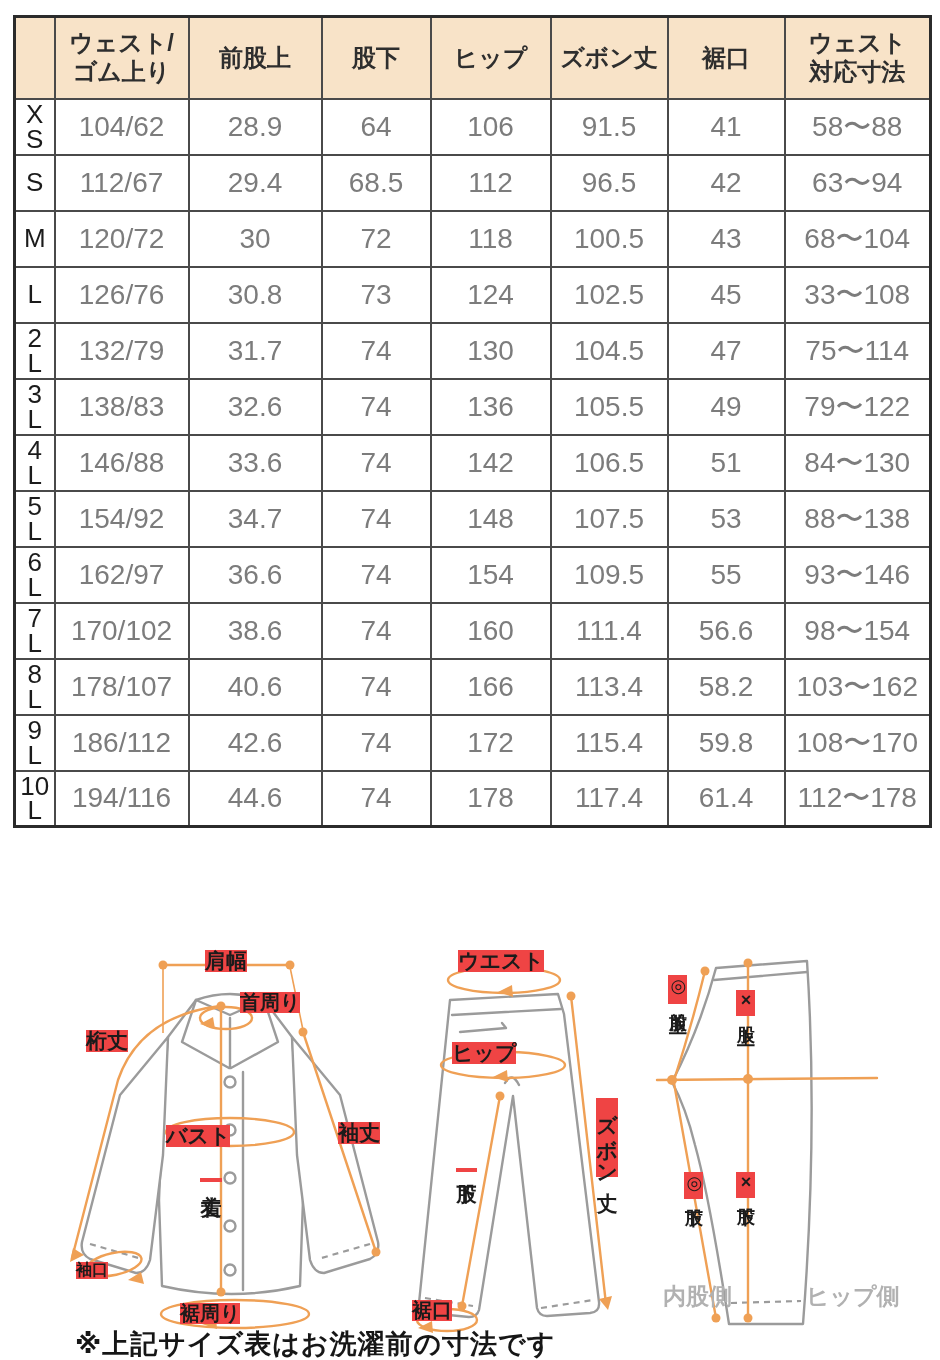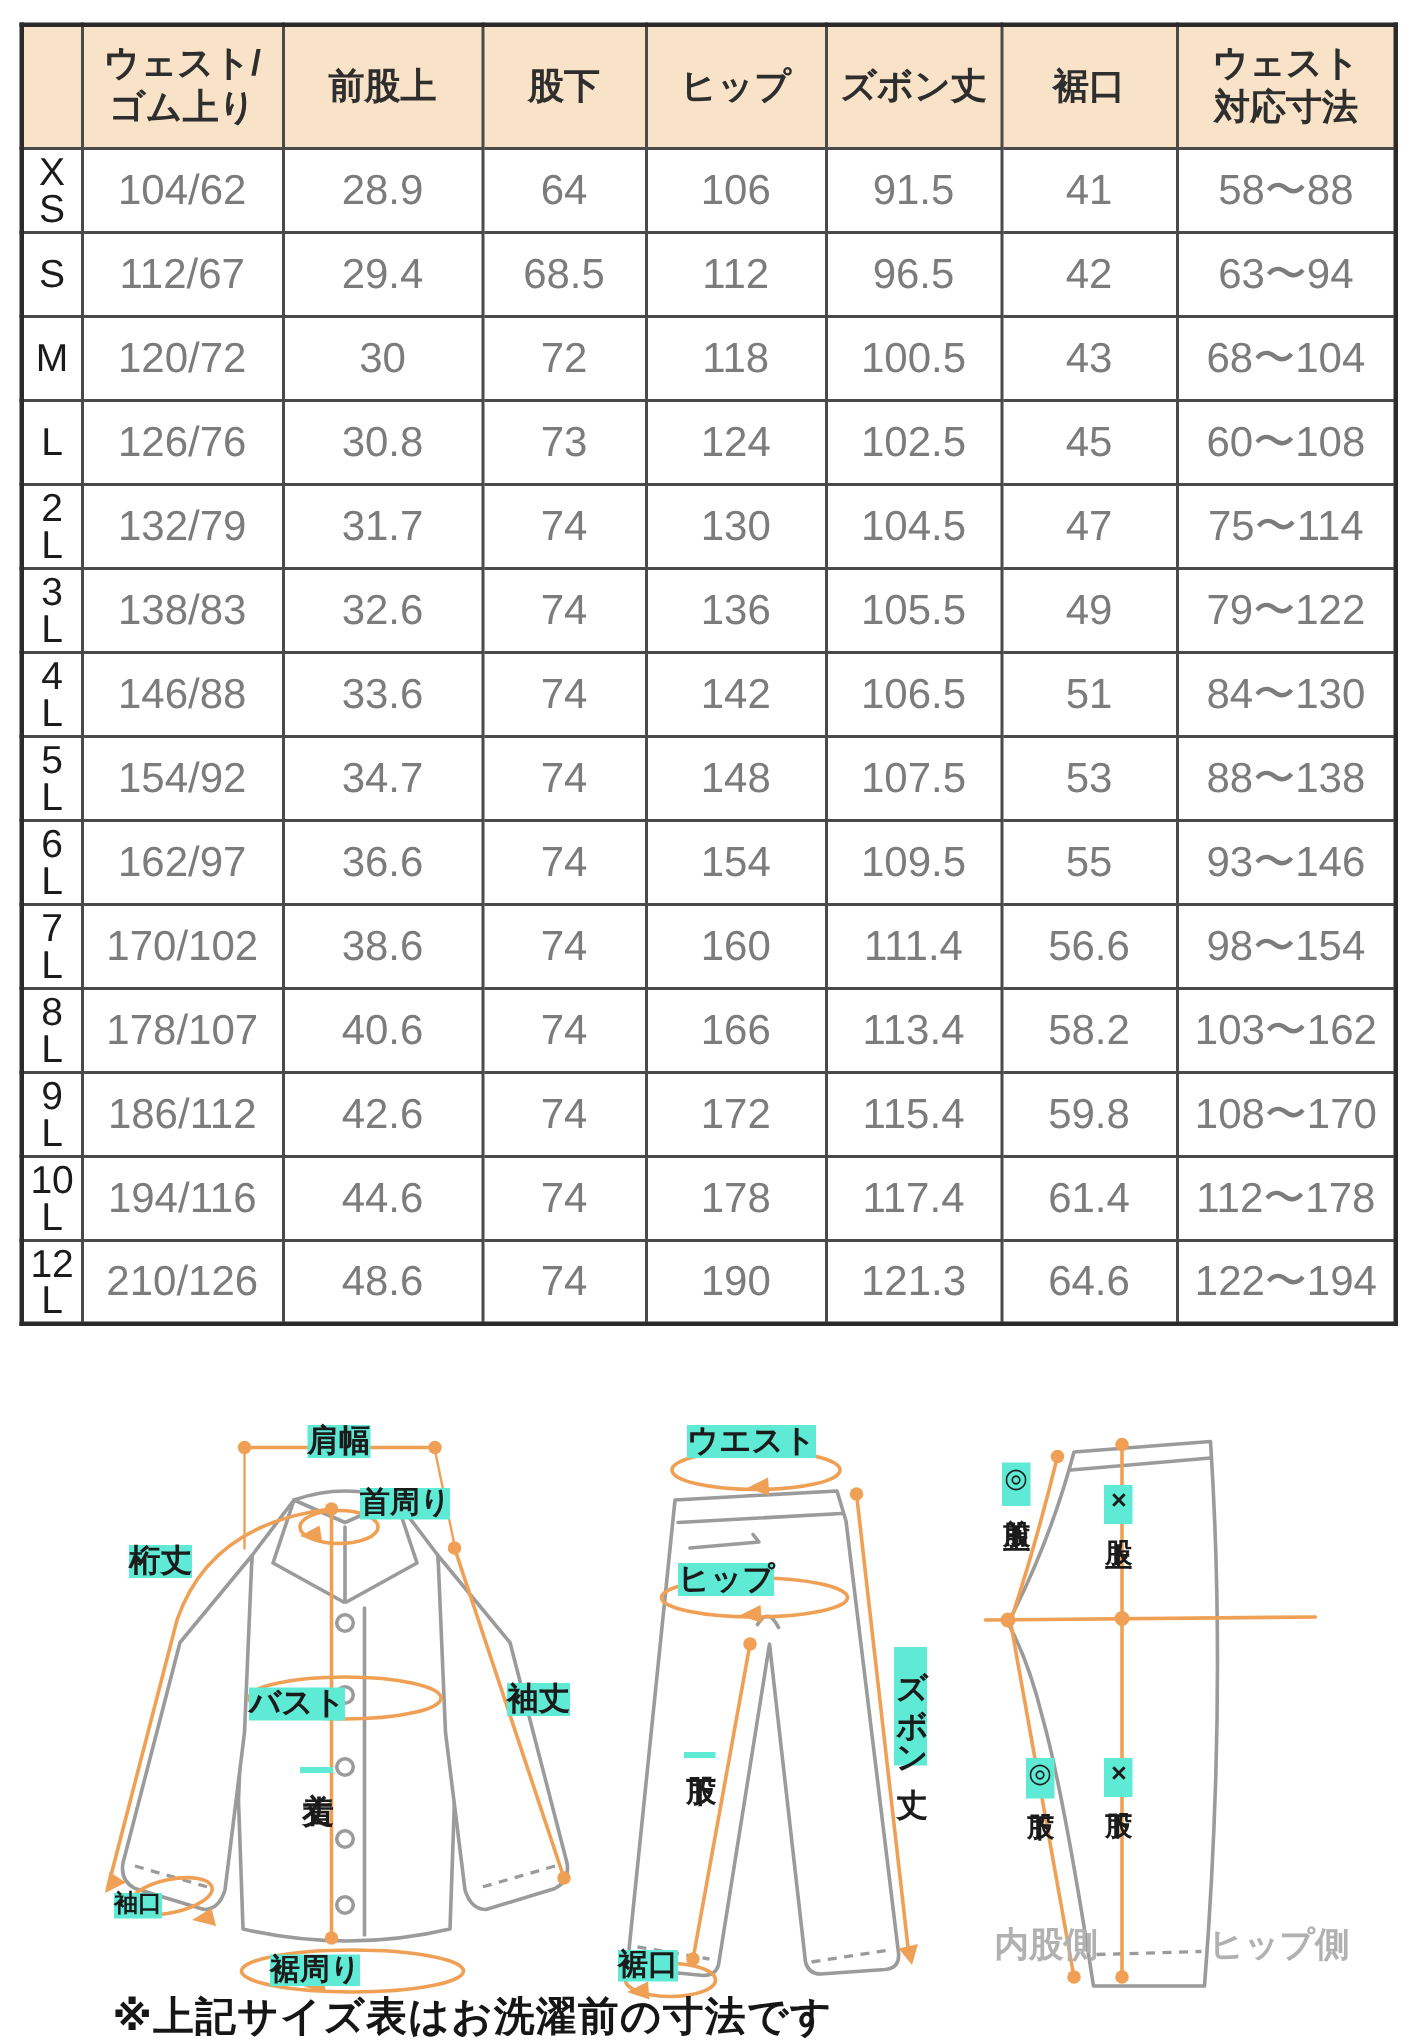--- a/index.html
+++ b/index.html
@@ -43,21 +43,21 @@
   .g{stroke:var(--outline);stroke-width:2.4;fill:none;stroke-linejoin:round;stroke-linecap:round;}
   .gf{stroke:var(--outline);stroke-width:2.4;fill:#fff;stroke-linejoin:round;}
   .gd{stroke:var(--outline);stroke-width:2.2;fill:none;stroke-dasharray:6 5;}
   .o{stroke:var(--accent);stroke-width:2.4;fill:none;stroke-linecap:round;}
   .ot{stroke:var(--accent);stroke-width:1.6;fill:none;}
   .dot{fill:var(--accent);stroke:none;}
   .arr{fill:var(--accent);stroke:none;}
 
   .dlabel{
     position:absolute;color:var(--label);font-weight:700;
-    background:#5eead4;line-height:1.05;white-space:nowrap;z-index:3;
+    background:#ef4444;line-height:1.05;white-space:nowrap;z-index:3;
   }
   .vert{writing-mode:vertical-rl;text-orientation:upright;letter-spacing:2px;}
   .muted{color:var(--muted);background:transparent;}
 
   .note{
     position:absolute;left:75px;top:1326px;font-size:27px;font-weight:700;
     color:#161616;letter-spacing:1px;z-index:3;
   }
 </style>
 </head>
@@ -121,21 +121,21 @@
         <td>68〜104</td>
       </tr>
       <tr>
         <th class="size-cell">L</th>
         <td>126/76</td>
         <td>30.8</td>
         <td>73</td>
         <td>124</td>
         <td>102.5</td>
         <td>45</td>
-        <td>60〜108</td>
+        <td>33〜108</td>
       </tr>
       <tr>
         <th class="size-cell">2
 L</th>
         <td>132/79</td>
         <td>31.7</td>
         <td>74</td>
         <td>130</td>
         <td>104.5</td>
         <td>47</td>
@@ -221,31 +221,20 @@
       <tr>
         <th class="size-cell">10
 L</th>
         <td>194/116</td>
         <td>44.6</td>
         <td>74</td>
         <td>178</td>
         <td>117.4</td>
         <td>61.4</td>
         <td>112〜178</td>
-      </tr>
-      <tr>
-        <th class="size-cell">12
-L</th>
-        <td>210/126</td>
-        <td>48.6</td>
-        <td>74</td>
-        <td>190</td>
-        <td>121.3</td>
-        <td>64.6</td>
-        <td>122〜194</td>
       </tr>
     </tbody>
 </table>
 
 <div class="diagram-area">
 <svg width="940" height="420" viewBox="0 0 940 420">
 
   <g>
     <path class="gf" d="M168,97 L163,160 L159,260 L162,346 Q232,362 300,346 L303,260 L297,160 L292,97 L264,60 L230,75 L196,60 Z"></path>
     <path class="gf" d="M168,97 L120,155 L82,302 Q80,314 90,319 L136,333 Q146,333 150,320 L163,215 Z"></path>

